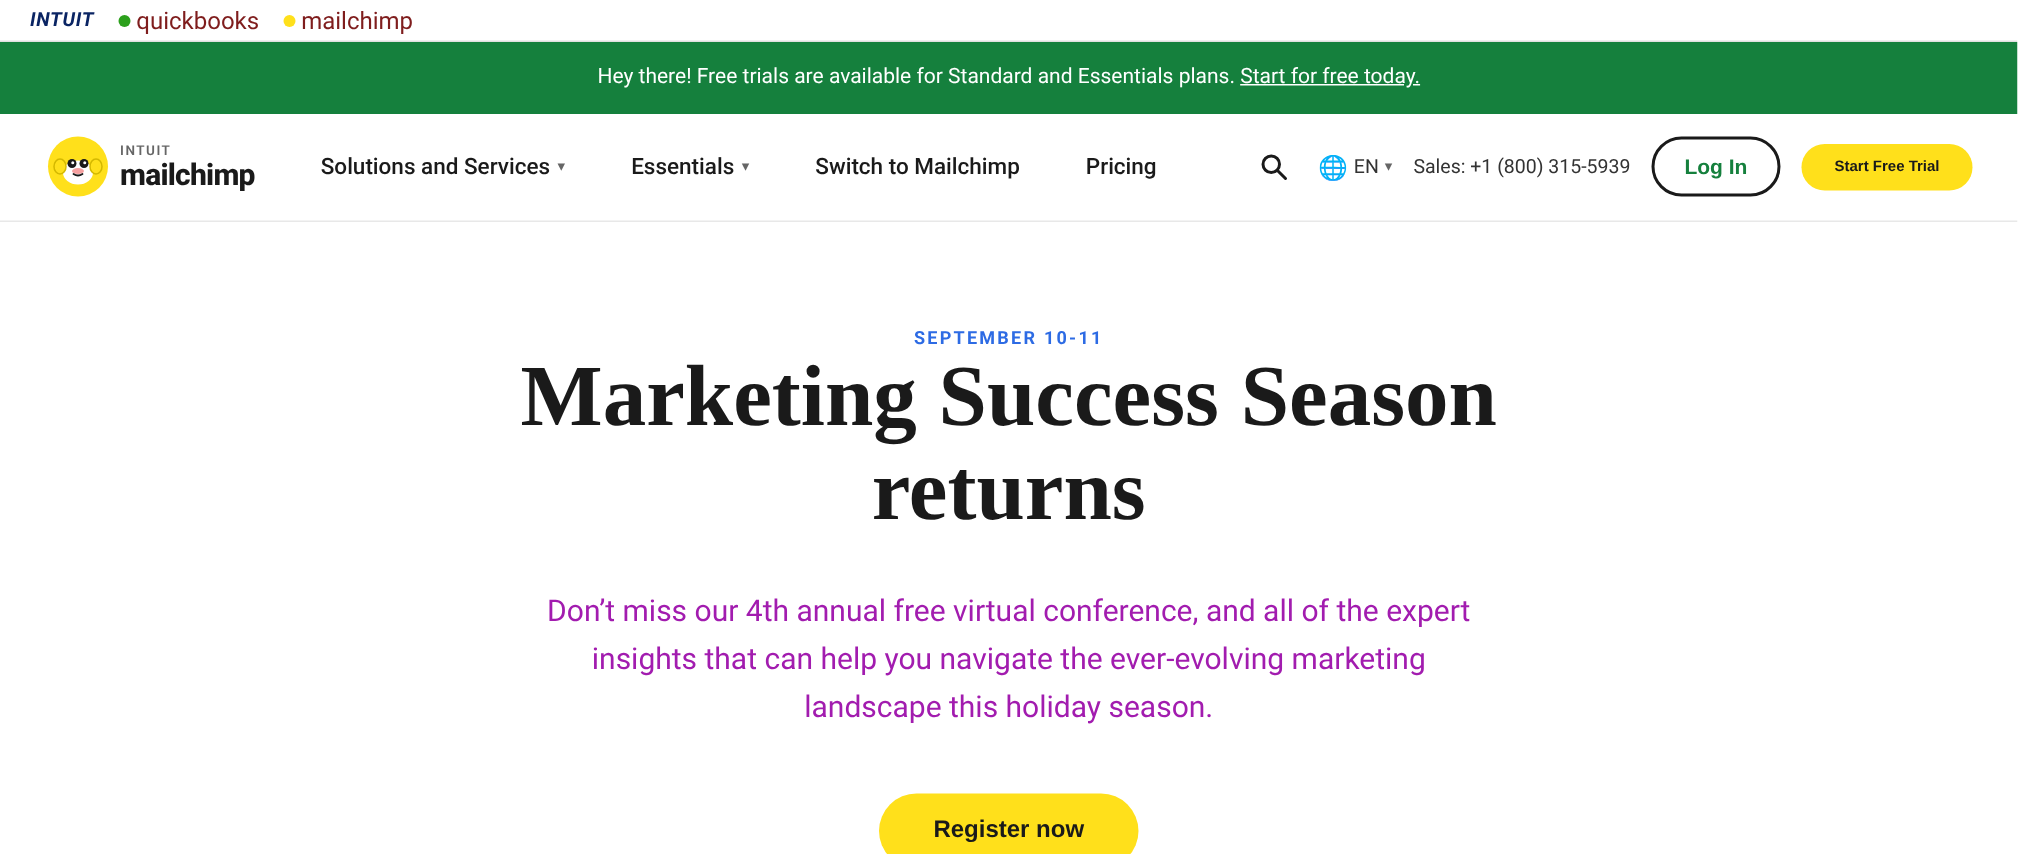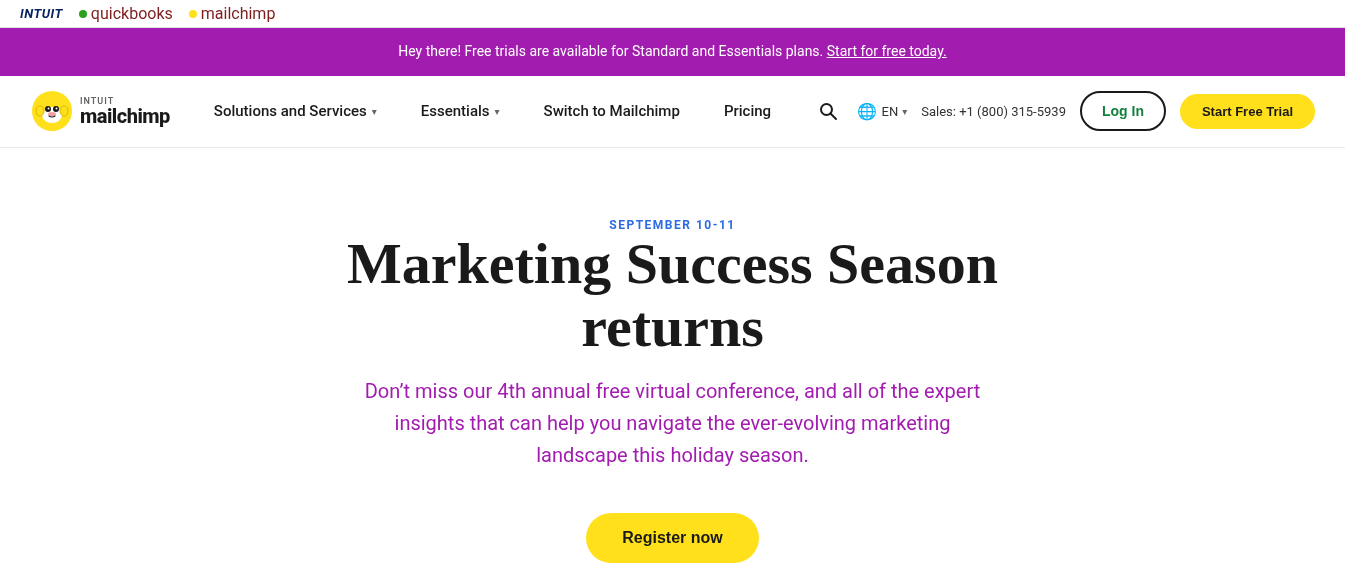--- a/index.html
+++ b/index.html
@@ -49,21 +49,21 @@
       height: 8px;
       border-radius: 50%;
       display: inline-block;
     }
 
     .quickbooks-dot { background: #2ca01c; }
     .mailchimp-dot { background: #ffe01b; }
 
     
     .banner {
-      background: #a21caf;
+      background: #15803d;
       color: #fff;
       text-align: center;
       padding: 14px 20px;
       font-size: 14px;
       line-height: 1.4;
     }
 
     .banner-link {
       color: #fff;
       text-decoration: underline;
@@ -184,21 +184,21 @@
       font-weight: 600;
       cursor: pointer;
       color: #15803d;
     }
 
     .trial-btn {
       padding: 10px 22px;
       background: #ffe01b;
       border: none;
       border-radius: 50px;
-      font-size: 13px;
+      font-size: 10px;
       font-weight: 700;
       cursor: pointer;
       color: #1a1a1a;
       white-space: nowrap;
     }
 
     
     .hero {
       background: #fff;
       display: flex;
@@ -216,21 +216,21 @@
       letter-spacing: 1.5px;
       text-transform: uppercase;
     }
 
     .hero-title {
       font-size: 58px;
       font-weight: 800;
       color: #1a1a1a;
       line-height: 1.1;
       max-width: 800px;
-      margin-bottom: 16px;
+      margin-bottom: 32px;
       font-family: Georgia, 'Times New Roman', serif;
     }
 
     .hero-subtitle {
       font-size: 20px;
       color: #a21caf;
       line-height: 1.6;
       max-width: 640px;
       margin-bottom: 42px;
     }

